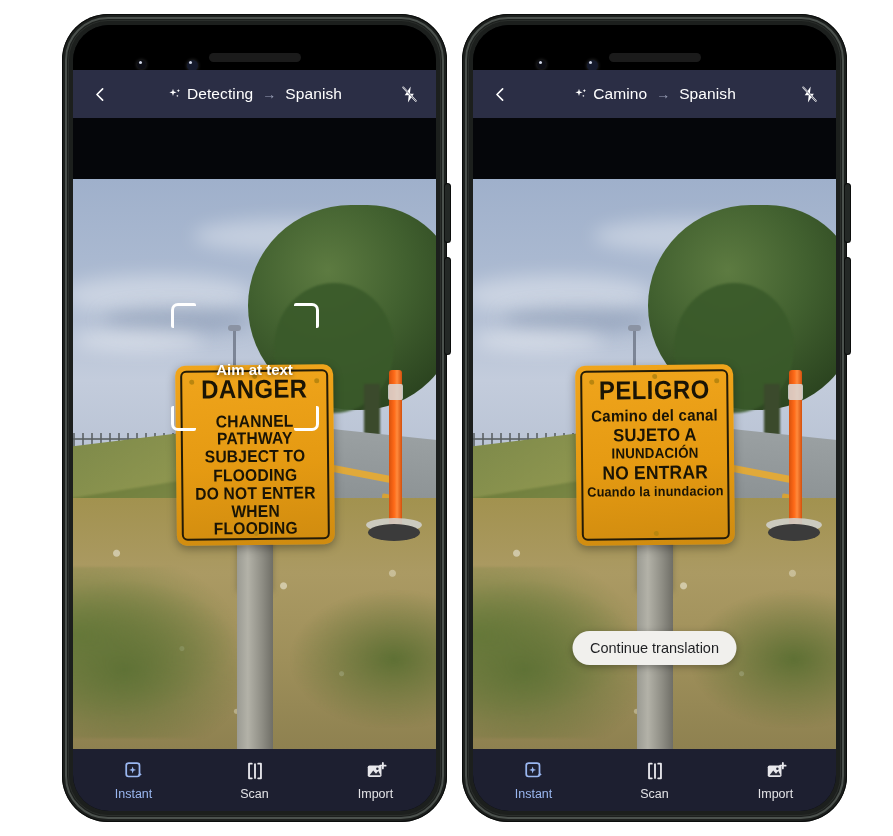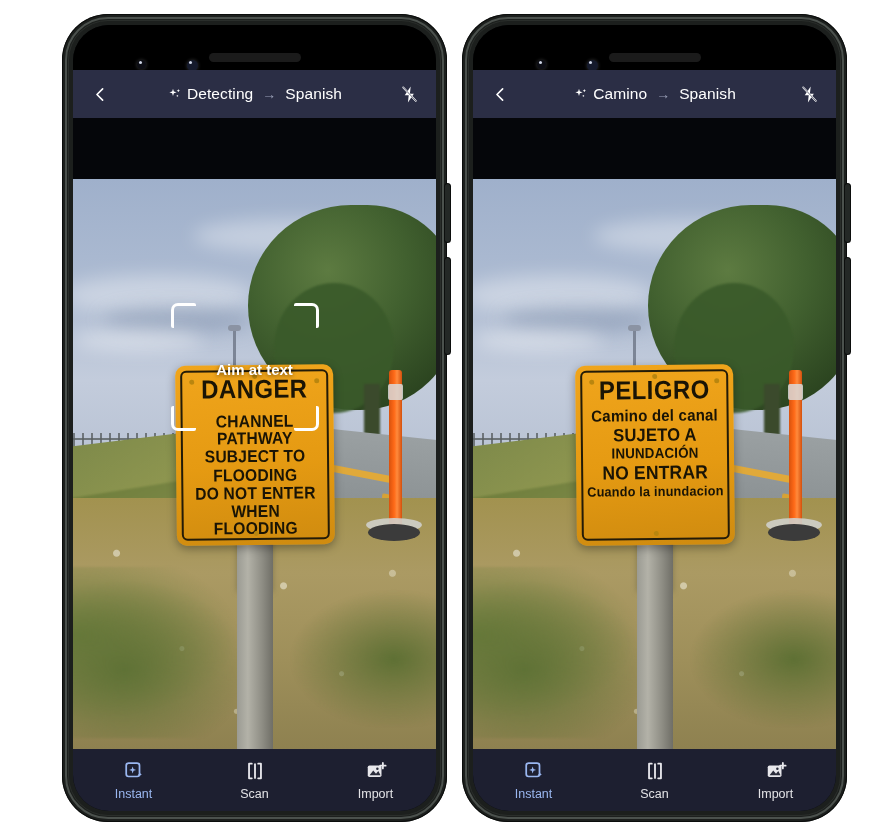--- a/index.html
+++ b/index.html
@@ -417,20 +417,21 @@
           <div class="bolt" style="left:50%;margin-left:-2px;top:9px;"></div>
           <div class="bolt" style="left:50%;margin-left:-2px;bottom:9px;"></div>
           <div class="signtxt l-peligro">PELIGRO</div>
           <div class="signtxt l-1">Camino del canal</div>
           <div class="signtxt l-2">SUJETO A</div>
           <div class="signtxt l-3">INUNDACIÓN</div>
           <div class="signtxt l-4">NO ENTRAR</div>
           <div class="signtxt l-5">Cuando la inundacion</div>
         </div>
 
+        <div class="pill" style="bottom:84px;">Continue translation</div>
       </div>
 
       <div class="navbar">
         <div class="navitem active">
           <div class="navicon">
             <svg width="22" height="22" viewBox="0 0 24 24">
               <rect x="3.5" y="3.5" width="14.5" height="14.5" rx="2.6" fill="none" stroke="#9ab7f0" stroke-width="1.9"></rect>
               <path d="M10.5 7 L11.5 9.8 L14.3 10.8 L11.5 11.8 L10.5 14.6 L9.5 11.8 L6.7 10.8 L9.5 9.8 Z" fill="#9ab7f0"></path>
               <path d="M18.5 13.5 L19.1 15.1 L20.7 15.7 L19.1 16.3 L18.5 17.9 L17.9 16.3 L16.3 15.7 L17.9 15.1 Z" fill="#9ab7f0"></path>
             </svg>

